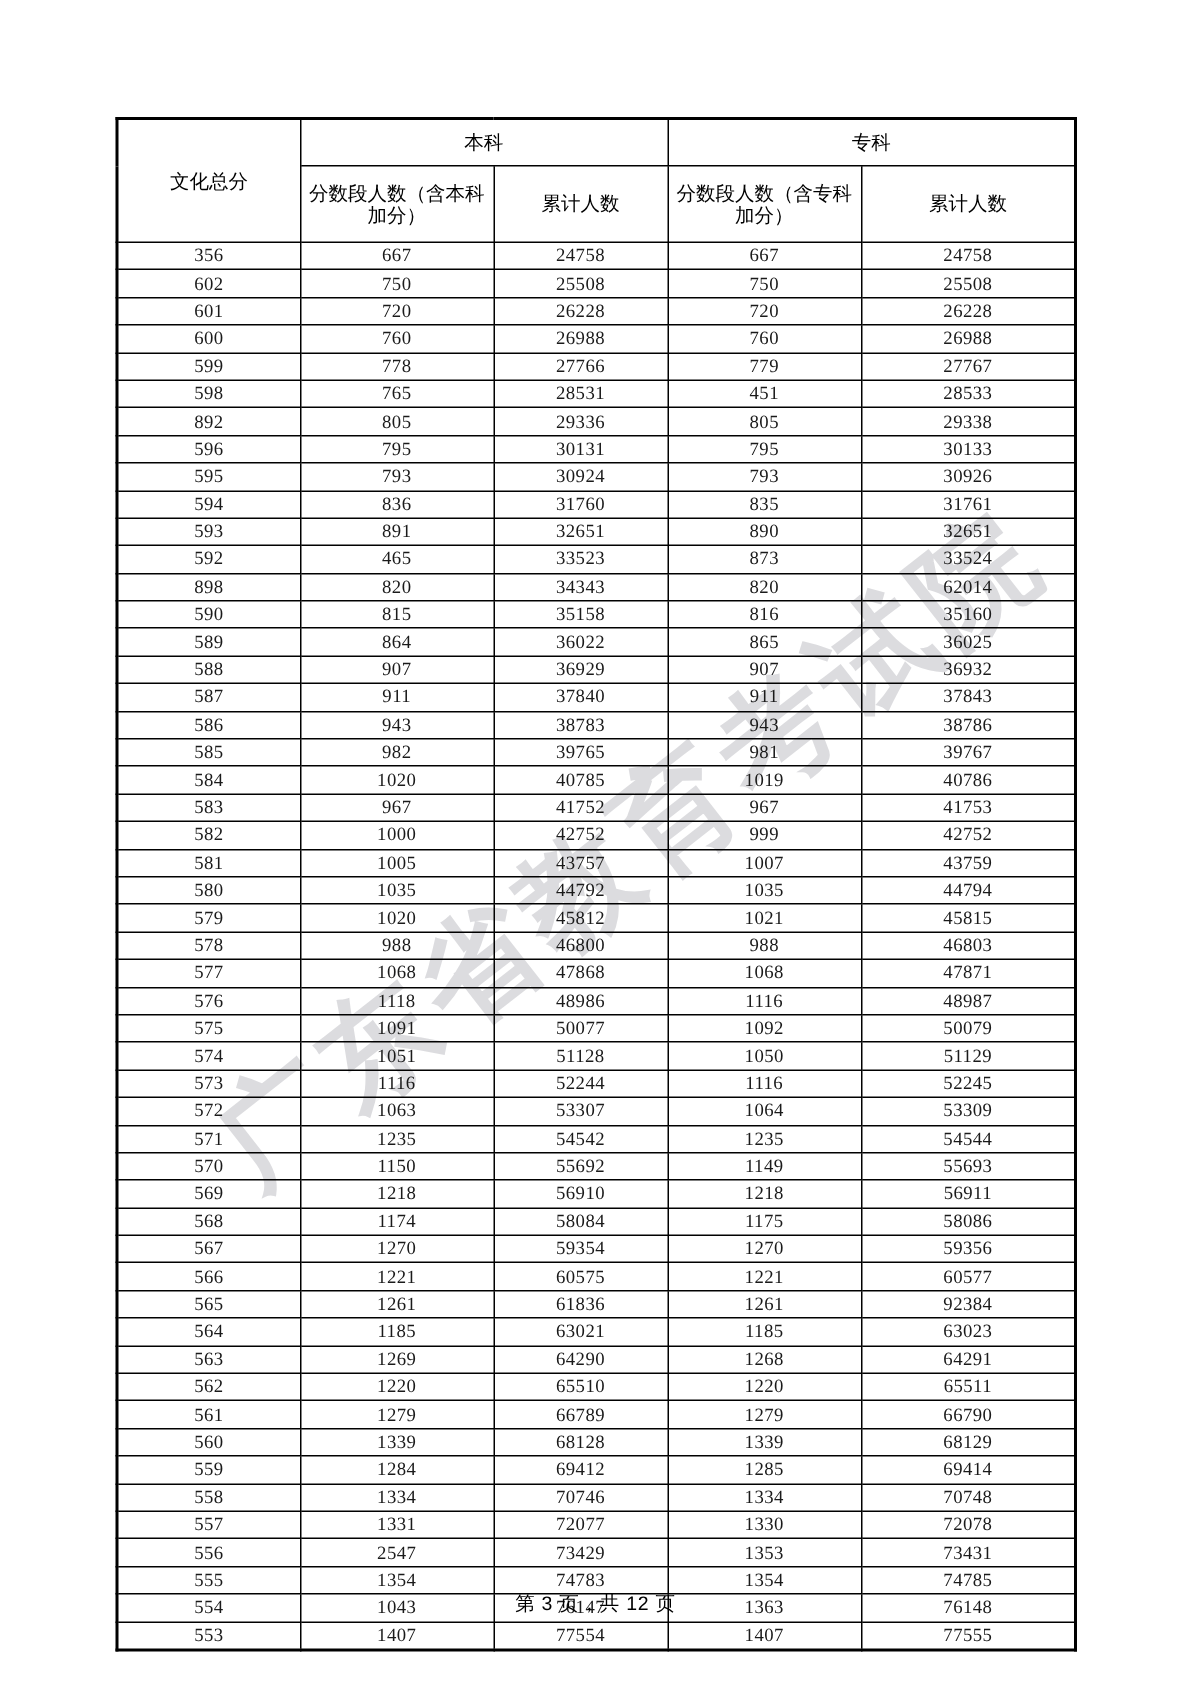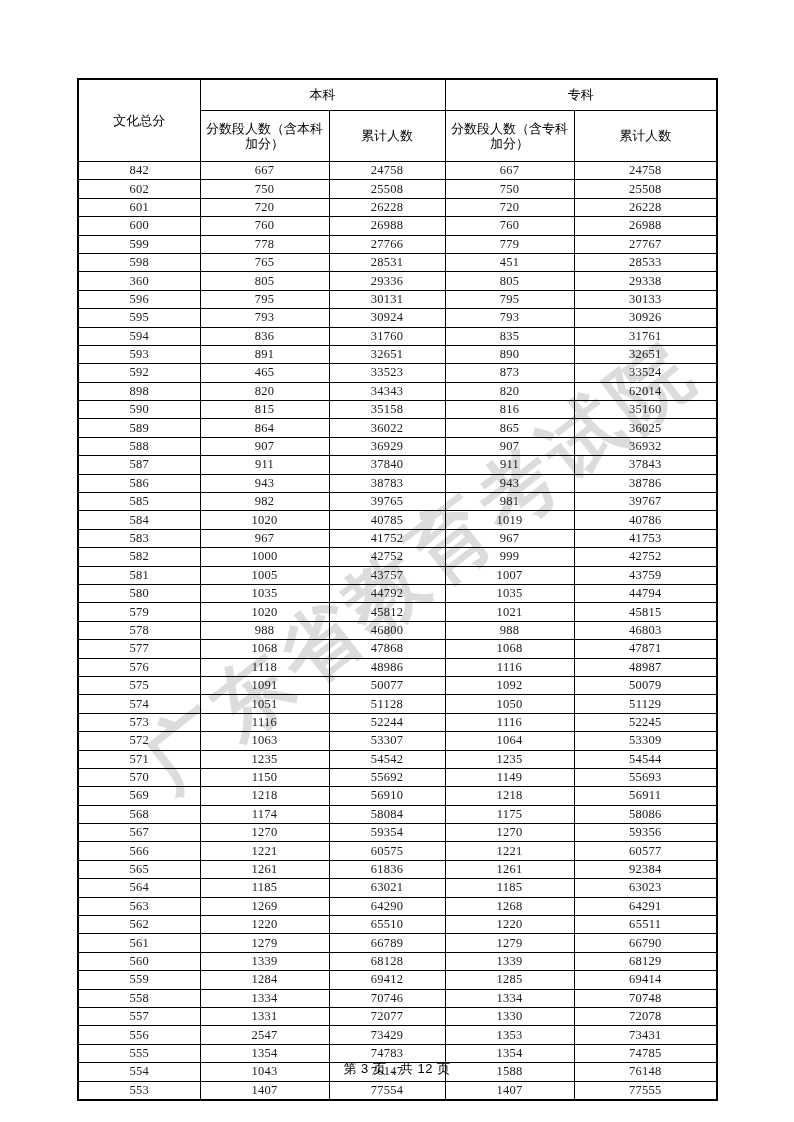--- a/index.html
+++ b/index.html
@@ -150,21 +150,21 @@
         </tr>
         <tr>
           <th class="h-sub">分数段人数（含本科加分）</th>
           <th class="h-sub">累计人数</th>
           <th class="h-sub">分数段人数（含专科加分）</th>
           <th class="h-sub">累计人数</th>
         </tr>
       </thead>
       <tbody id="table-body">
           <tr>
-            <td>842</td>
+            <td>356</td>
             <td>667</td>
             <td>24758</td>
             <td>667</td>
             <td>24758</td>
           </tr>
           <tr>
             <td>602</td>
             <td>750</td>
             <td>25508</td>
             <td>750</td>
@@ -192,21 +192,21 @@
             <td>27767</td>
           </tr>
           <tr>
             <td>598</td>
             <td>765</td>
             <td>28531</td>
             <td>451</td>
             <td>28533</td>
           </tr>
           <tr>
-            <td>360</td>
+            <td>892</td>
             <td>805</td>
             <td>29336</td>
             <td>805</td>
             <td>29338</td>
           </tr>
           <tr>
             <td>596</td>
             <td>795</td>
             <td>30131</td>
             <td>795</td>
@@ -496,21 +496,21 @@
             <td>555</td>
             <td>1354</td>
             <td>74783</td>
             <td>1354</td>
             <td>74785</td>
           </tr>
           <tr>
             <td>554</td>
             <td>1043</td>
             <td>76147</td>
-            <td>1588</td>
+            <td>1363</td>
             <td>76148</td>
           </tr>
           <tr>
             <td>553</td>
             <td>1407</td>
             <td>77554</td>
             <td>1407</td>
             <td>77555</td>
           </tr>
         </tbody>

